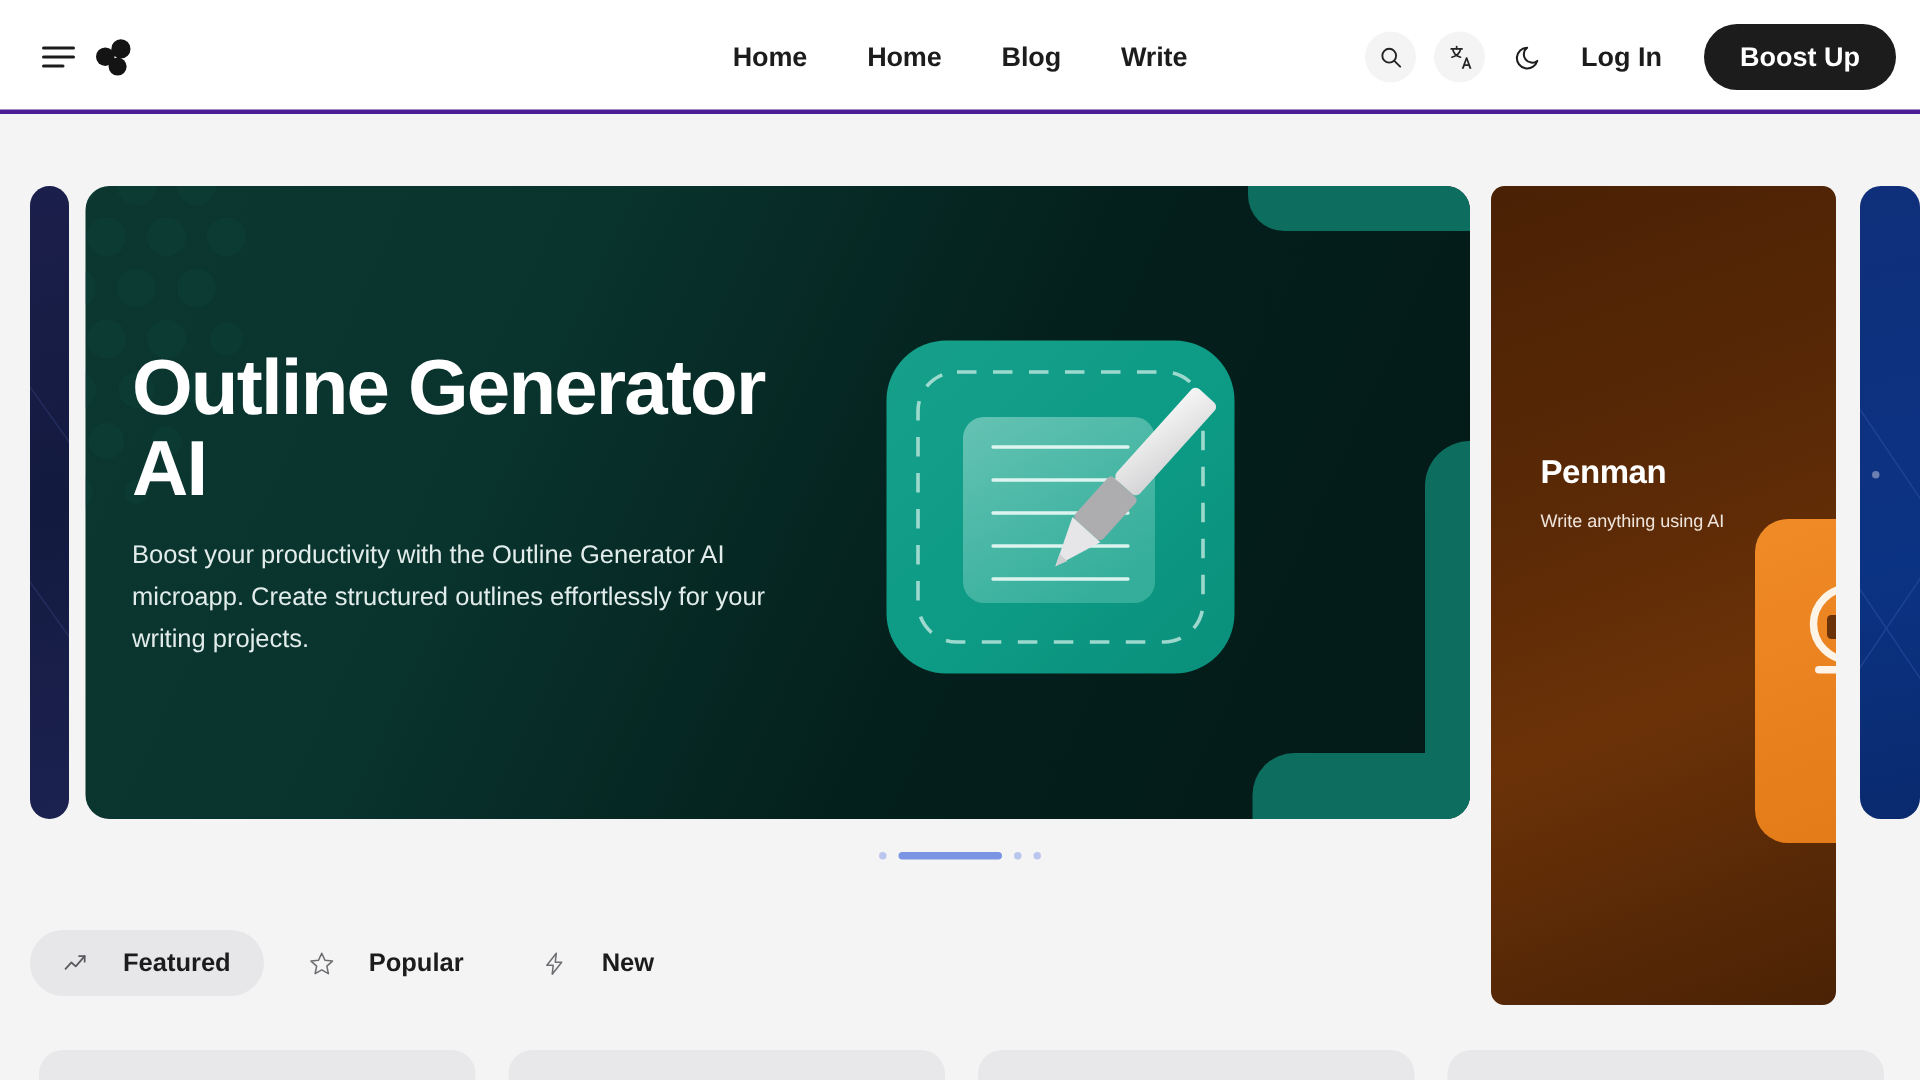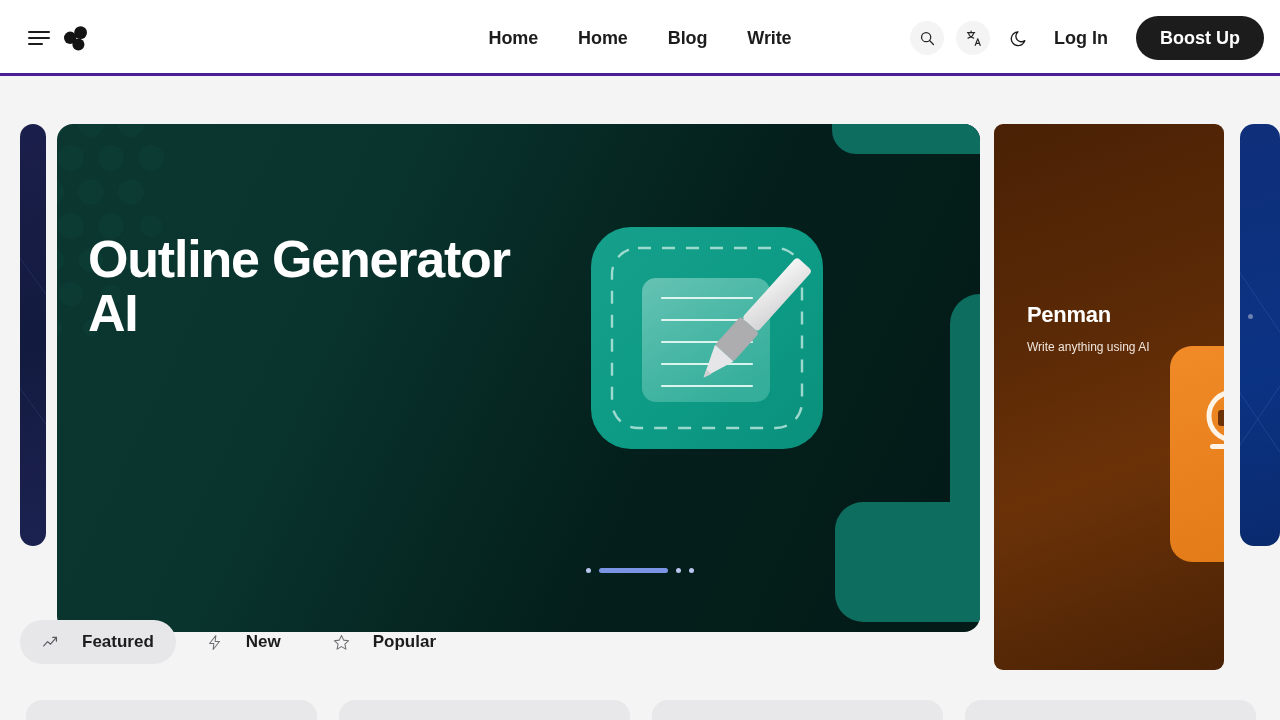--- a/index.html
+++ b/index.html
@@ -134,21 +134,21 @@
     position: absolute;
     left: 8px; top: 190px;
     width: 5px; height: 5px;
     border-radius: 50%;
     background: #6b7fb0;
   }
 
   .slide-hero {
     position: absolute;
     top: 0; left: 57px;
-    width: 923px; height: 508px;
+    width: 923px; height: 422px;
     border-radius: 16px;
     overflow: hidden;
     background: linear-gradient(115deg,#0c3731 0%,#09332d 32%,#04201c 62%,#031a17 100%);
     cursor: pointer;
   }
   .hero-dots {
     position: absolute;
     top: -10px; left: -14px;
     width: 230px; height: 230px;
     opacity: .5;
@@ -431,20 +431,21 @@
           <rect x="150" y="26" width="21" height="82" rx="4" fill="url(#penG)"></rect>
           <rect x="148" y="108" width="25" height="38" rx="3" fill="#adadb0"></rect>
           <path d="M148 146 L173 146 L161.5 178 Z" fill="#e6e6e8"></path>
           <path d="M158 170 L165 170 L161.5 178 Z" fill="#cfcfd2"></path>
         </g>
       </svg>
     </div>
 
     <div class="hero-text">
       <div class="hero-title">Outline Generator AI</div>
+      <div class="hero-desc">Boost your productivity with the Outline Generator AI microapp. Create structured outlines effortlessly for your writing projects.</div>
     </div>
   </div>
 
   <div class="slide-penman">
     <div class="penman-panel"></div>
     <div class="penman-art">
       <svg viewBox="0 0 86 86" width="86" height="86">
         <circle cx="43" cy="30" r="24" fill="none" stroke="#fdf3e6" stroke-width="5"></circle>
         <rect x="28" y="24" width="30" height="16" rx="3" fill="#6b3208"></rect>
         <rect x="20" y="58" width="46" height="5" rx="2.5" fill="#fdf3e6"></rect>
@@ -478,31 +479,31 @@
   <button class="filter active">
     <svg viewBox="0 0 20 20" width="17" height="17">
       <polyline points="2,14 6.6,9 10,12 17,4" fill="none" stroke="#5a5a5e" stroke-width="1.4" stroke-linecap="round" stroke-linejoin="round"></polyline>
       <polyline points="12.6,4 17,4 17,8.4" fill="none" stroke="#5a5a5e" stroke-width="1.4" stroke-linecap="round" stroke-linejoin="round"></polyline>
     </svg>
     <span>Featured</span>
   </button>
 
   <button class="filter">
     <svg viewBox="0 0 20 20" width="17" height="17">
+      <path d="M10 1.8 L12.5 7.2 L18.4 7.9 L14 11.9 L15.2 17.8 L10 14.8 L4.8 17.8 L6 11.9 L1.6 7.9 L7.5 7.2 Z" fill="none" stroke="#6e6e72" stroke-width="1.2" stroke-linejoin="round"></path>
+    </svg>
+    <span>Popular</span>
+  </button>
+
+  <button class="filter">
+    <svg viewBox="0 0 20 20" width="17" height="17">
       <path d="M11.6 1.8 L4.2 11.2 L9.2 11.2 L8.4 18.2 L15.8 8.8 L10.8 8.8 Z" fill="none" stroke="#6e6e72" stroke-width="1.2" stroke-linejoin="round"></path>
     </svg>
     <span>New</span>
   </button>
-
-  <button class="filter">
-    <svg viewBox="0 0 20 20" width="17" height="17">
-      <path d="M10 1.8 L12.5 7.2 L18.4 7.9 L14 11.9 L15.2 17.8 L10 14.8 L4.8 17.8 L6 11.9 L1.6 7.9 L7.5 7.2 Z" fill="none" stroke="#6e6e72" stroke-width="1.2" stroke-linejoin="round"></path>
-    </svg>
-    <span>Popular</span>
-  </button>
 </div>
 
 <div class="cards">
 
   <div class="app-card">
     
     
   </div>
 
   <div class="app-card">

